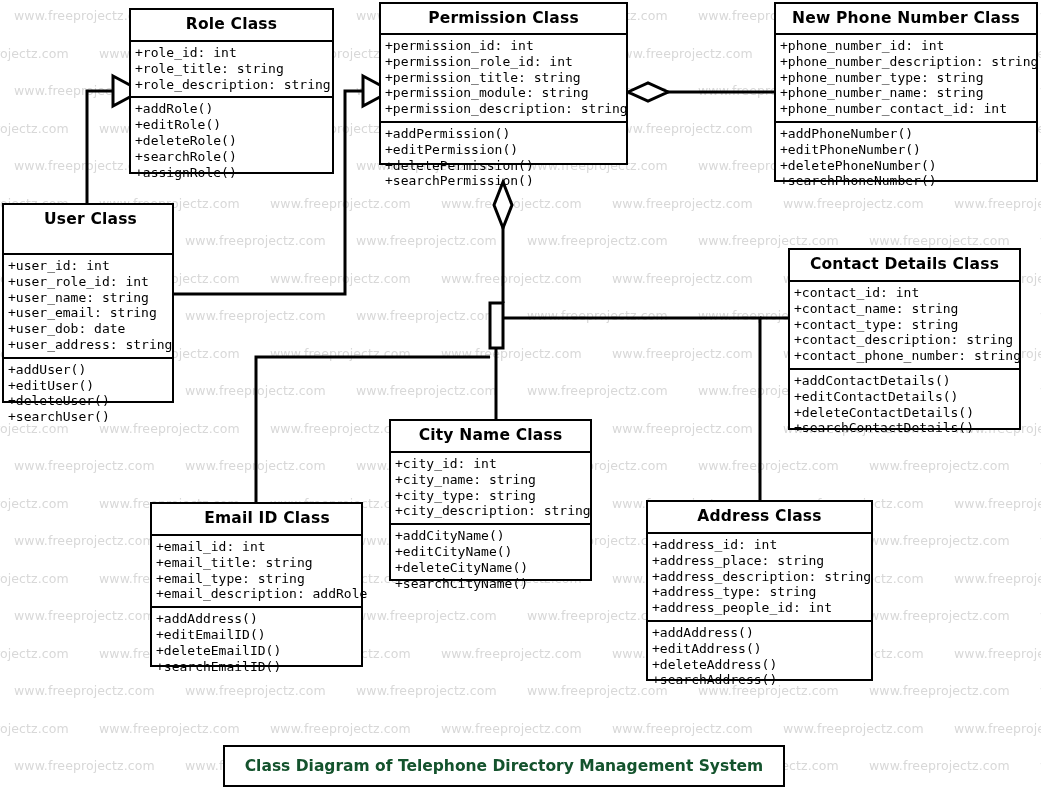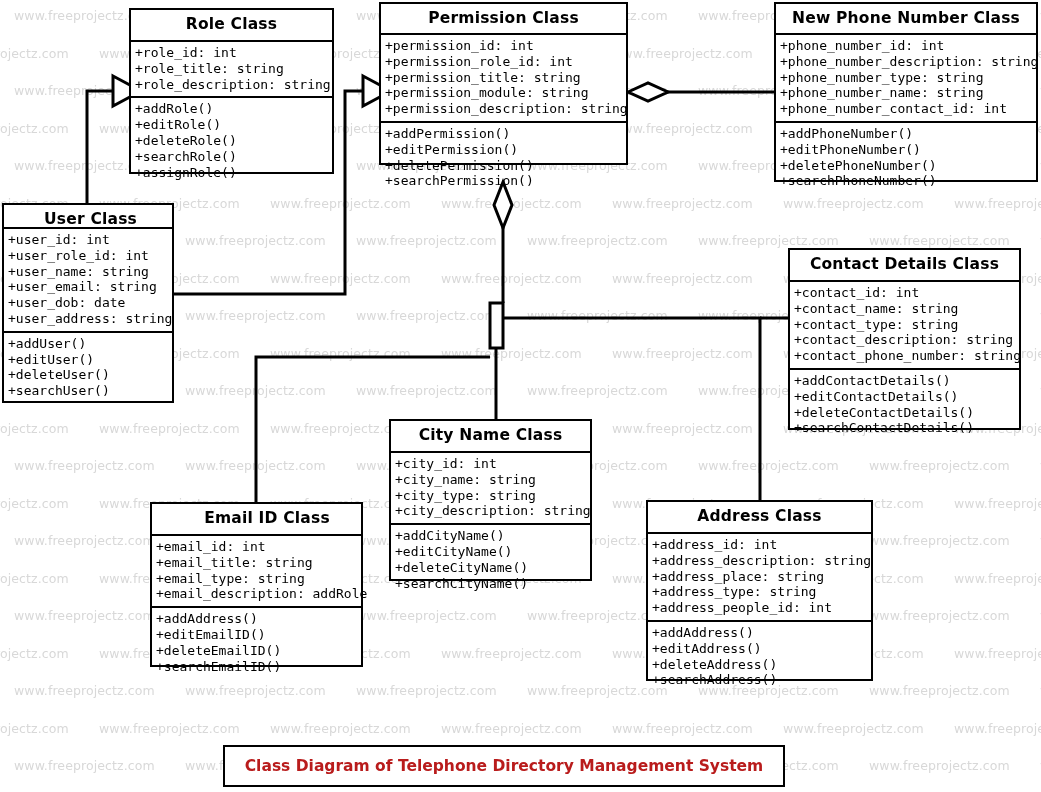--- a/index.html
+++ b/index.html
@@ -87,21 +87,21 @@
     border: 2px solid #000000;
     z-index: 3;
     display: flex;
     align-items: center;
     justify-content: center;
   }
   #caption .cap-text {
     font-family: "DejaVu Sans", sans-serif;
     font-weight: bold;
     font-size: 15.5px;
-    color: #b91c1c;
+    color: #14532d;
     text-align: center;
   }
 </style>
 </head>
 <body>
 
 <div id="canvas">
 
   <div id="watermarks">
       <span class="wm" style="left: 14px; top: 8px; color: rgb(216, 216, 216);">www.freeprojectz.com</span>
@@ -331,21 +331,21 @@
         </div>
         <div class="uml-sep"></div>
         <div class="uml-compartment">
           <div class="uml-row">+addPhoneNumber()</div>
           <div class="uml-row">+editPhoneNumber()</div>
           <div class="uml-row">+deletePhoneNumber()</div>
           <div class="uml-row">+searchPhoneNumber()</div>
         </div>
       </div>
       <div class="umlclass" style="left: 2px; top: 203px; width: 172px; height: 200px; border-color: rgb(0, 0, 0); background: rgb(255, 255, 255);">
-        <div class="uml-title" style="height: 22px; padding-left: 9px;">User Class</div>
+        <div class="uml-title" style="height: 48px; padding-left: 9px;">User Class</div>
         <div class="uml-sep"></div>
         <div class="uml-compartment">
           <div class="uml-row">+user_id: int</div>
           <div class="uml-row">+user_role_id: int</div>
           <div class="uml-row">+user_name: string</div>
           <div class="uml-row">+user_email: string</div>
           <div class="uml-row">+user_dob: date</div>
           <div class="uml-row">+user_address: string</div>
         </div>
         <div class="uml-sep"></div>
@@ -406,22 +406,22 @@
           <div class="uml-row">+editEmailID()</div>
           <div class="uml-row">+deleteEmailID()</div>
           <div class="uml-row">+searchEmailID()</div>
         </div>
       </div>
       <div class="umlclass" style="left: 646px; top: 500px; width: 227px; height: 181px; border-color: rgb(0, 0, 0); background: rgb(255, 255, 255);">
         <div class="uml-title" style="height: 30px;">Address Class</div>
         <div class="uml-sep"></div>
         <div class="uml-compartment">
           <div class="uml-row">+address_id: int</div>
+          <div class="uml-row">+address_place: string</div>
           <div class="uml-row">+address_description: string</div>
-          <div class="uml-row">+address_place: string</div>
           <div class="uml-row">+address_type: string</div>
           <div class="uml-row">+address_people_id: int</div>
         </div>
         <div class="uml-sep"></div>
         <div class="uml-compartment">
           <div class="uml-row">+addAddress()</div>
           <div class="uml-row">+editAddress()</div>
           <div class="uml-row">+deleteAddress()</div>
           <div class="uml-row">+searchAddress()</div>
         </div>

